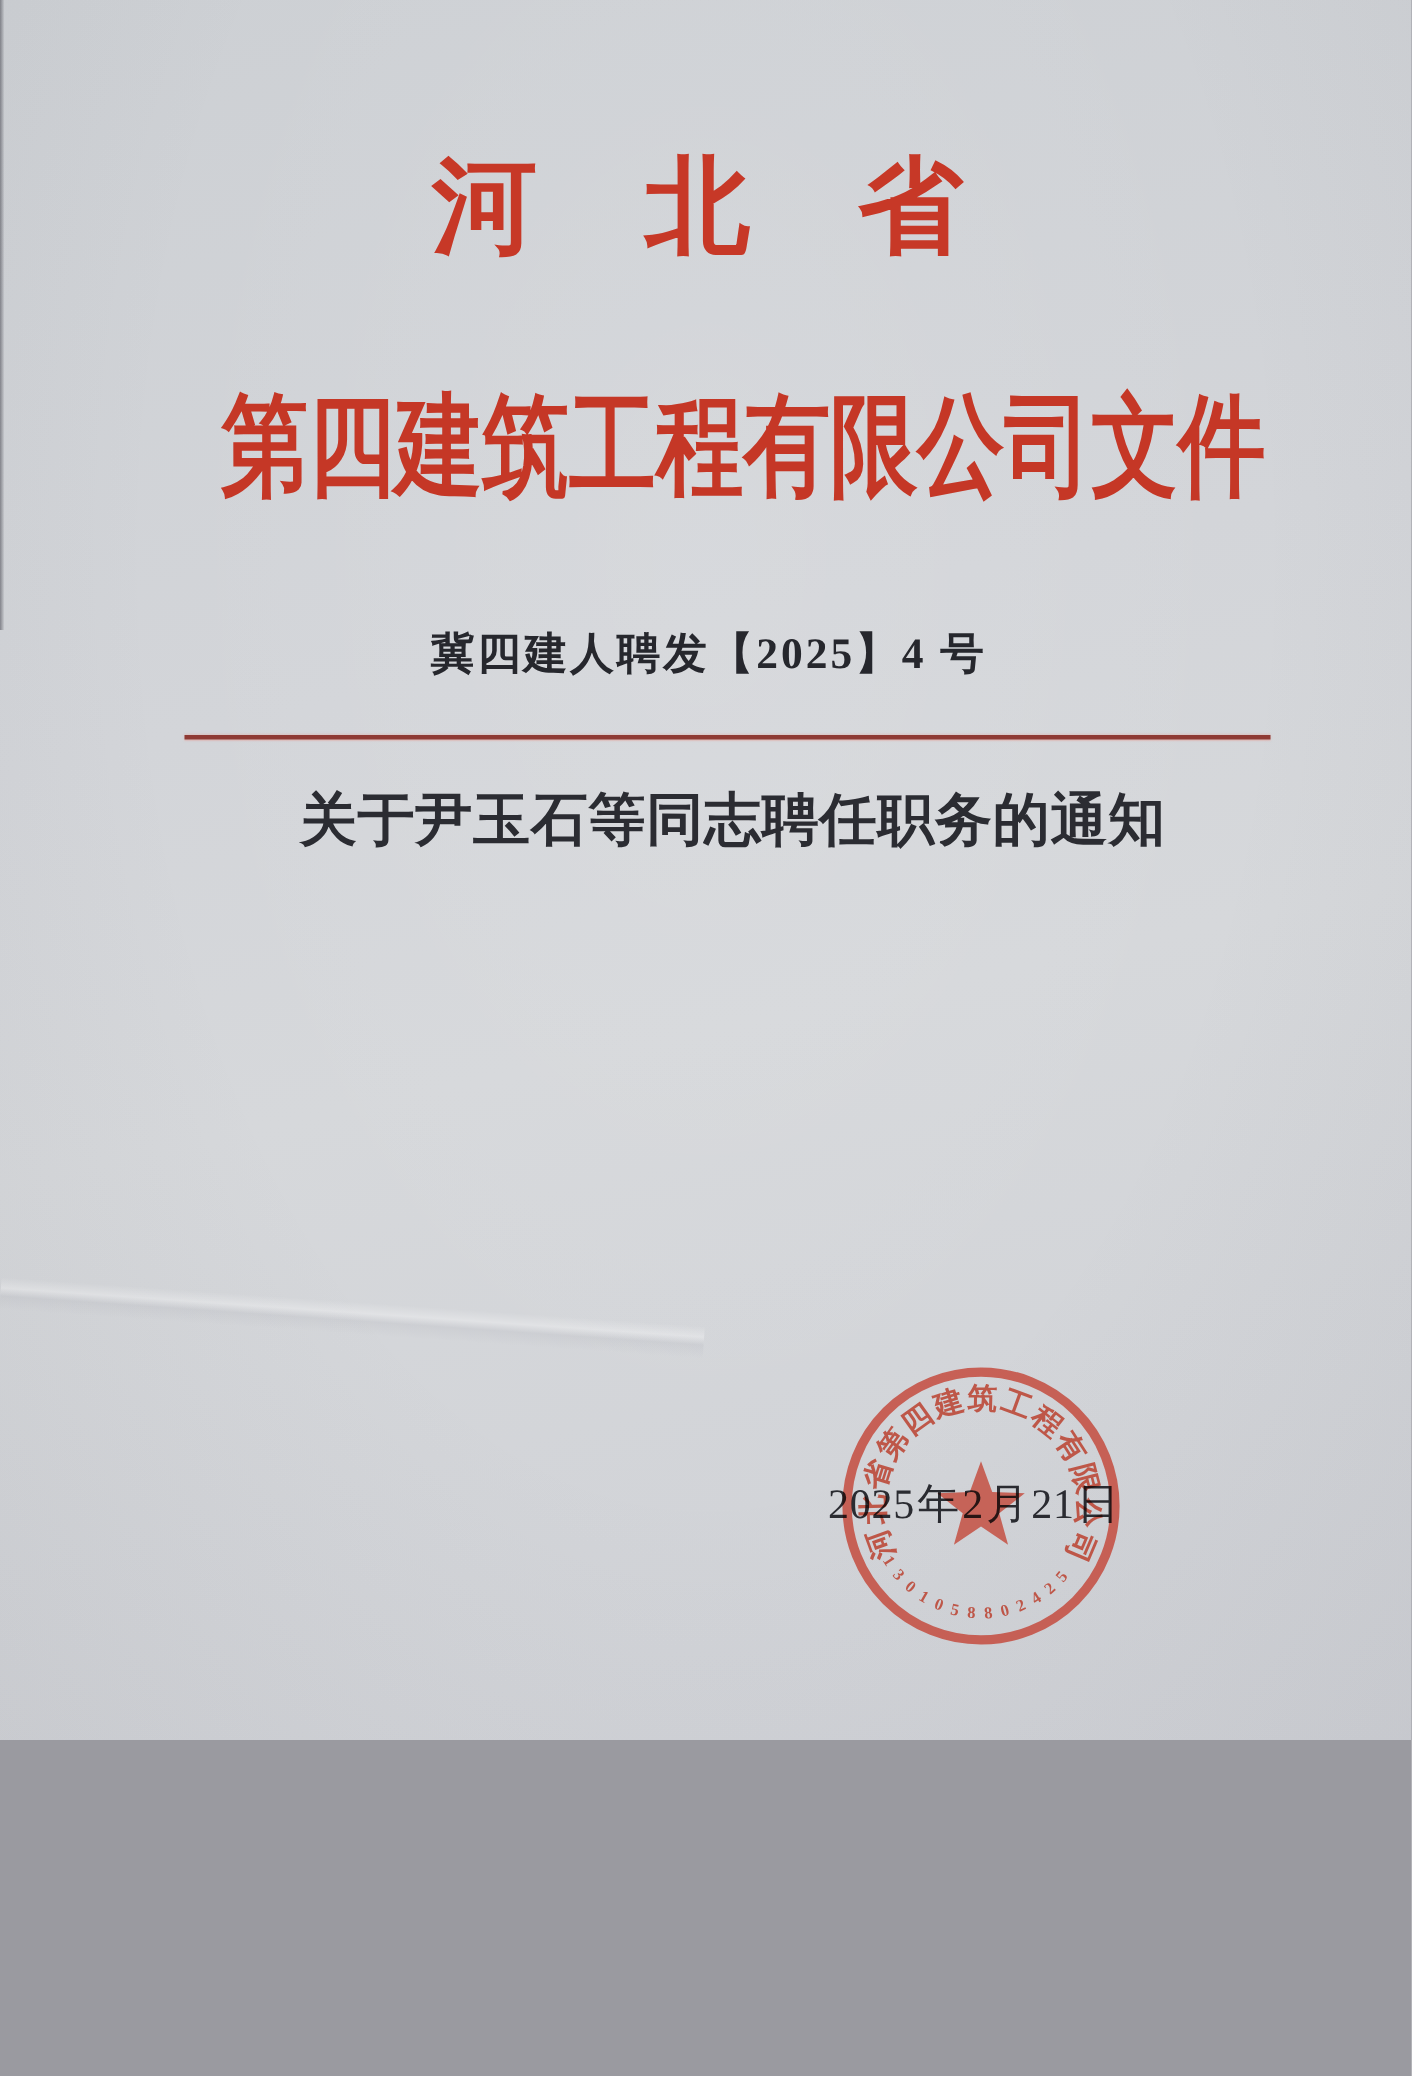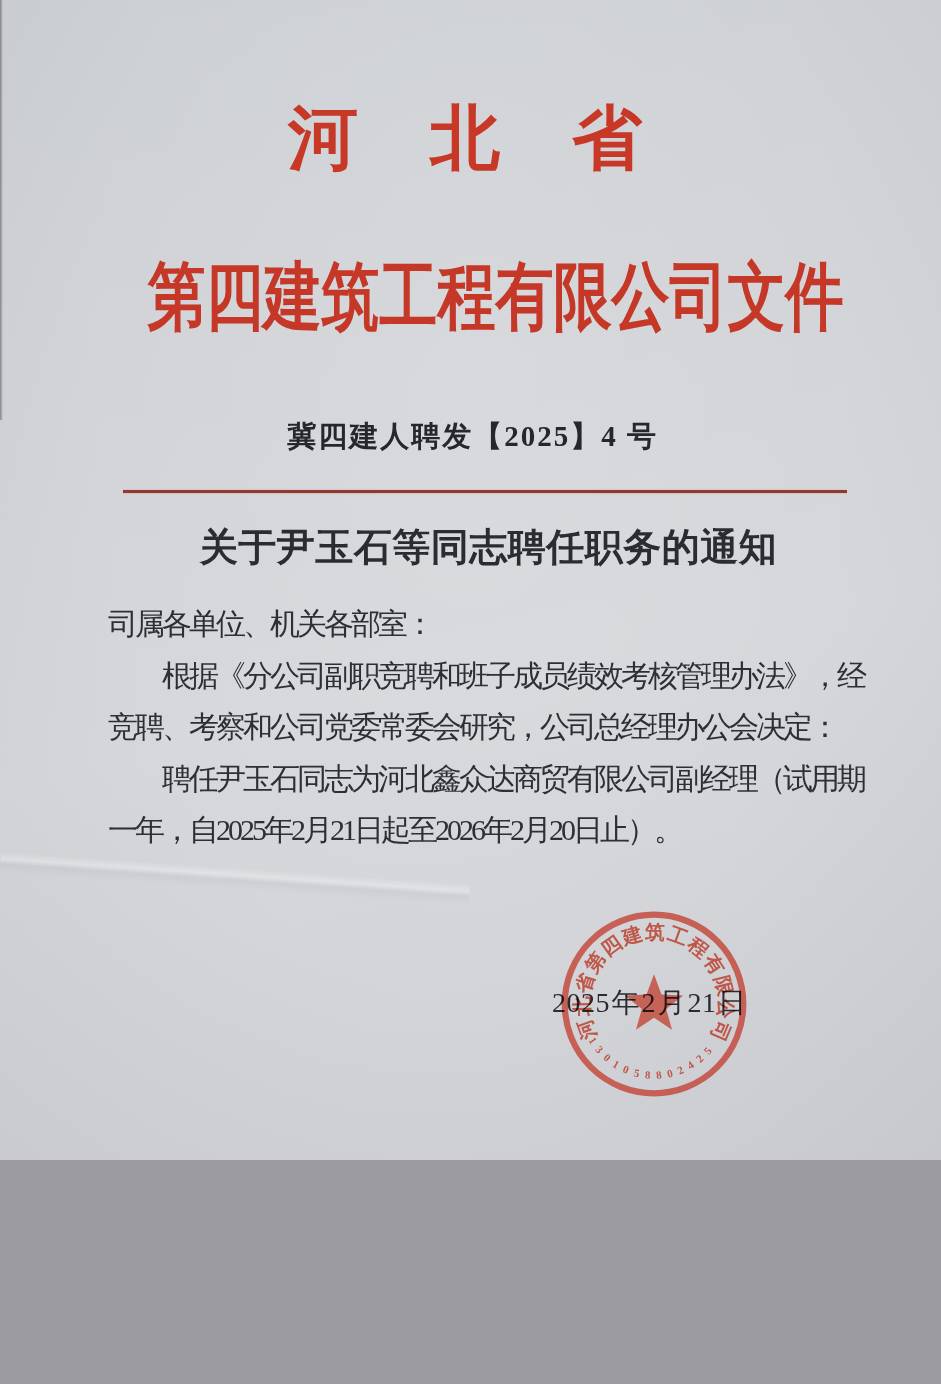--- a/index.html
+++ b/index.html
@@ -98,27 +98,20 @@
 
   <div class="hdr-province">河　北　省</div>
   <div class="hdr-company">第四建筑工程有限公司文件</div>
 
   <div class="doc-number">冀四建人聘发【2025】4 号</div>
 
   <div class="divider"></div>
 
   <div class="doc-title">关于尹玉石等同志聘任职务的通知</div>
 
-  <div class="body-block">
-      <div class="body-line">司属各单位、机关各部室：</div>
-      <div class="body-line indent">根据《分公司副职竞聘和班子成员绩效考核管理办法》，经</div>
-      <div class="body-line">竞聘、考察和公司党委常委会研究，公司总经理办公会决定：</div>
-      <div class="body-line indent">聘任尹玉石同志为河北鑫众达商贸有限公司副经理（试用期</div>
-      <div class="body-line">一年，自2025年2月21日起至2026年2月20日止）。</div>
-    </div>
 
   <svg class="seal" viewBox="0 0 200 200" xmlns="http://www.w3.org/2000/svg">
     <circle cx="100" cy="100" r="93" fill="none" stroke="#c4483a" stroke-width="6.5" opacity="0.88"></circle>
     <path id="sealTextArc" d="M 41.1 134 A 68 68 0 1 1 158.9 134" fill="none"></path>
     <path id="sealNumArc" d="M 26.7 126.7 A 78 78 0 0 0 173.3 126.7" fill="none"></path>
     <polygon fill="#c4483a" opacity="0.85" points="100,69 107.8,90.2 130.4,91.1 112.7,105.1 118.8,126.9 100,114.3 81.2,126.9 87.3,105.1 69.6,91.1 92.2,90.2"></polygon>
     <text font-size="20.5" fill="#bc4534" letter-spacing="1.5" opacity="0.92">
       <textPath href="#sealTextArc" startOffset="1">河北省第四建筑工程有限公司</textPath>
     </text>
     <text font-size="11.5" fill="#bc4534" letter-spacing="6.5" opacity="0.92">

